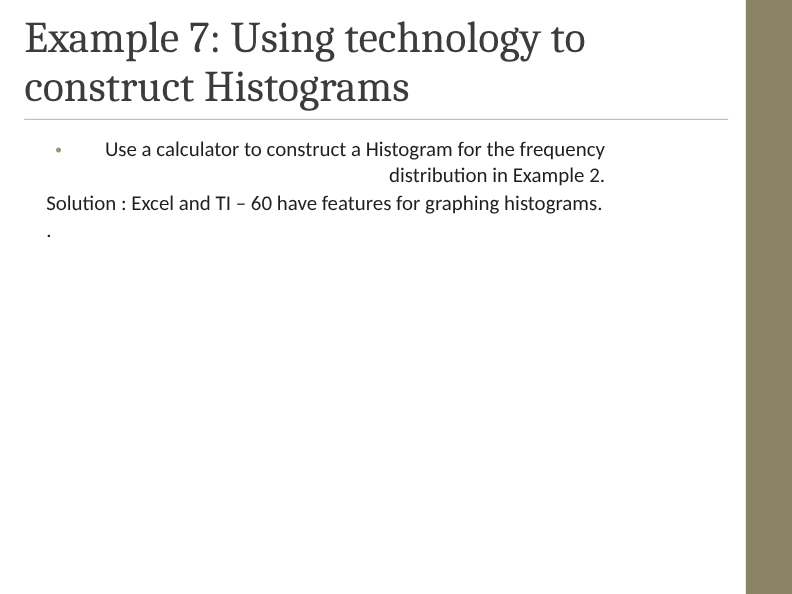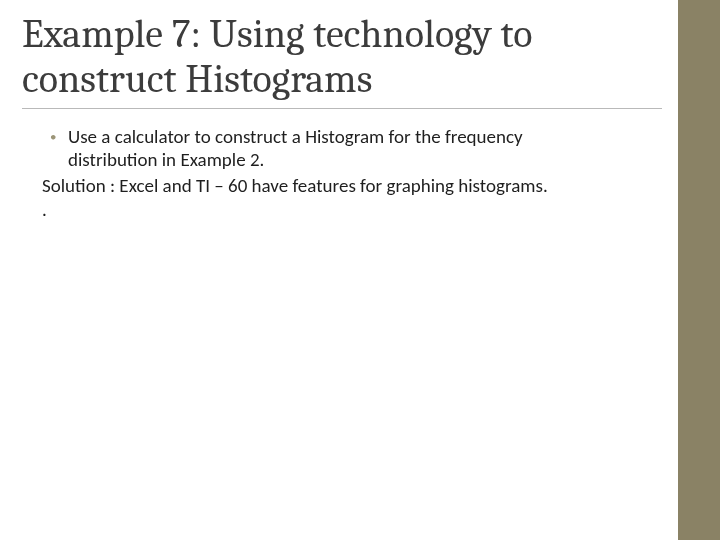--- a/index.html
+++ b/index.html
@@ -53,20 +53,21 @@
   }
   .bullet-dot {
     flex: 0 0 auto;
     width: 18px;
     font-size: 13px;
     line-height: 24px;
     color: #9c9578;
   }
   .bullet-text {
     flex: 1 1 auto;
+    text-align: right;
   }
   .solution-text {
     padding-left: 0;
     margin-left: -8px;
   }
 </style>
 </head>
 <body>
 
 <div class="sidebar"></div>

